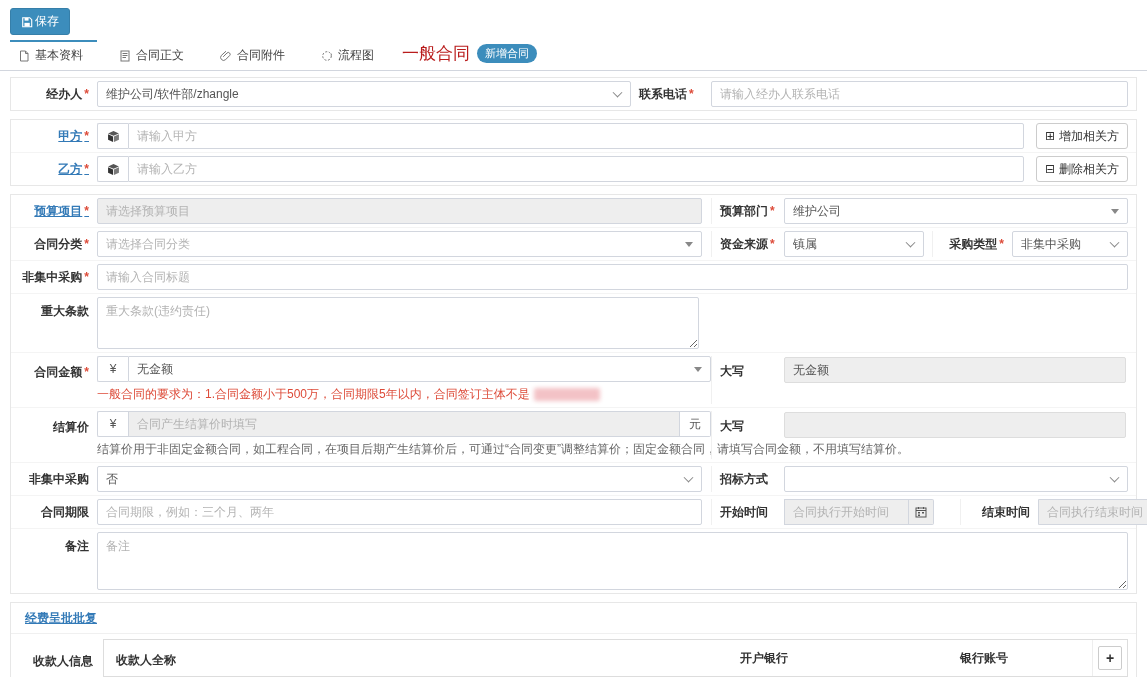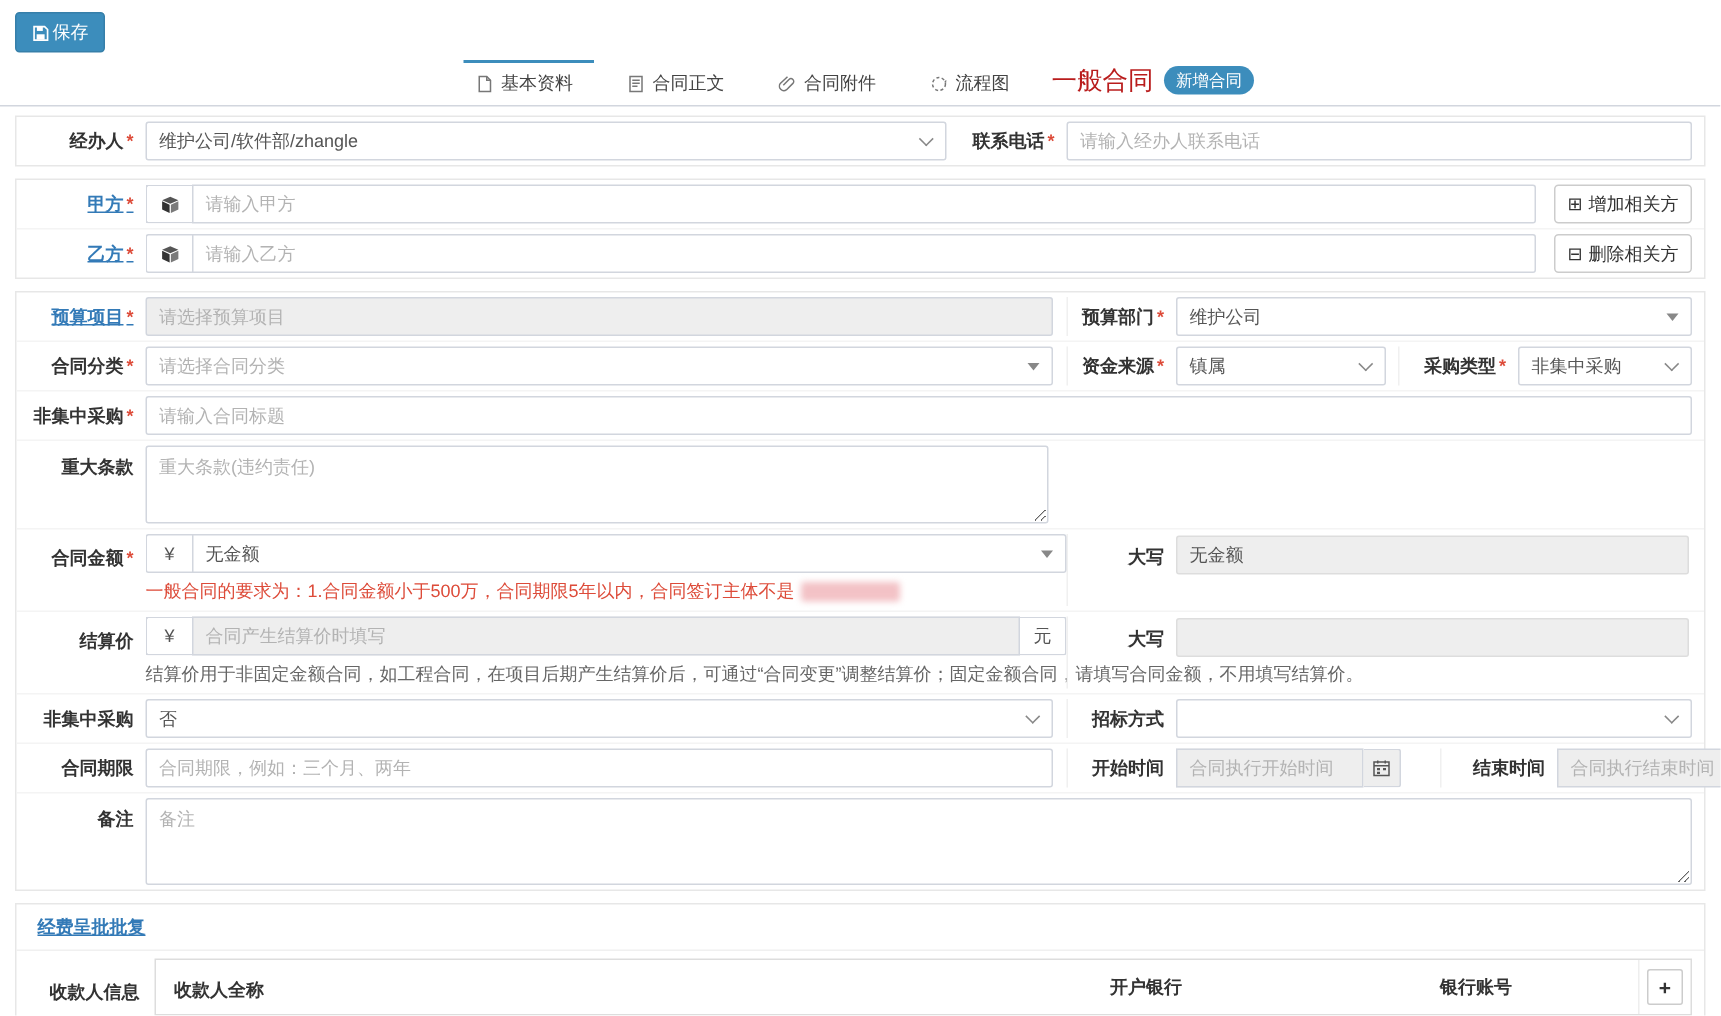--- a/index.html
+++ b/index.html
@@ -1,35 +1,35 @@
 <!DOCTYPE html>
 <html><head>
 <meta charset="utf-8">
 <style>
   html,body{margin:0;padding:0;background:#fff;}
   body{width:1147px;height:677px;overflow:hidden;font-family:"Liberation Sans","DejaVu Sans",sans-serif;font-size:12px;color:#333;}
   .topbar{padding:8px 10px 0 10px;}
   .save-btn{display:inline-flex;align-items:center;gap:2px;background:#3c8dbc;border:1px solid #367fa9;color:#fff;font-size:12px;padding:4px 10px;border-radius:3px;cursor:pointer;font-family:inherit;}
-  .tabbar{display:flex;justify-content:center;align-items:flex-end;border-bottom:1px solid #d2d6de;padding:0 12px 0 10px;margin-top:5px;}
+  .tabbar{display:flex;justify-content:flex-start;align-items:flex-end;border-bottom:1px solid #d2d6de;padding:0 12px 0 10px;margin-top:5px;}
   .tabs{display:flex;}
   .tab{display:flex;align-items:center;gap:5px;padding:5px 14px 6px 8px;color:#444;border-top:2px solid transparent;cursor:pointer;margin-right:14px;}
   .tab.active{border-top-color:#3c8dbc;}
   .ticon{display:inline-flex;align-items:center;}
   .type-area{display:flex;align-items:center;gap:7px;padding-bottom:5px;}
   .type-title{font-size:17px;color:#b91c1c;}
   .badge{background:#3c8dbc;color:#fff;border-radius:10px;padding:2px 8px;font-size:11px;white-space:nowrap;}
   .group{border:1px solid #e7e7e7;margin:6px 10px 8px 10px;background:#fff;}
   .frow{display:flex;align-items:center;padding:3px 8px;border-bottom:1px solid #f4f4f4;box-sizing:border-box;}
   .frow:last-child{border-bottom:none;}
   .frow.top{align-items:flex-start;}
   .flabel{width:70px;min-width:70px;text-align:right;font-weight:bold;color:#333;padding-right:8px;white-space:nowrap;}
   .frow.top .flabel{padding-top:6px;}
   .flabel.link,.rlabel.link{color:#337ab7;text-decoration:underline;}
   .req::after{content:'*';color:#dd4b39;margin-left:2px;font-weight:bold;}
-  .rlabel{text-align:right;font-weight:bold;color:#333;padding:0 8px;white-space:nowrap;box-sizing:border-box;}
+  .rlabel{text-align:left;font-weight:bold;color:#333;padding:0 8px;white-space:nowrap;box-sizing:border-box;}
   .lsec{display:flex;align-items:center;width:692px;min-width:692px;}
   .lsec.col{flex-direction:column;align-items:flex-start;}
   .fieldline{display:flex;align-items:center;width:100%;}
   .rsec{display:flex;align-items:center;flex:1;align-self:stretch;border-left:1px solid #f0f0f0;}
   .rsec.top{align-items:flex-start;padding-top:1px;}
   .input{border:1px solid #d2d6de;border-radius:2px;height:26px;padding:0 8px;box-sizing:border-box;color:#555;font-size:12px;font-family:inherit;background:#fff;outline:none;}
   input.input::placeholder,textarea.ta::placeholder{color:#b3b3b3;}
   .dis{background:#eee !important;color:#999;}
   .sel{position:relative;border:1px solid #d2d6de;border-radius:2px;height:26px;display:flex;align-items:center;padding:0 22px 0 8px;background:#fff;color:#555;box-sizing:border-box;cursor:pointer;overflow:hidden;white-space:nowrap;}
   .chev{position:absolute;right:9px;top:50%;width:6px;height:6px;border-right:1.5px solid #888;border-bottom:1.5px solid #888;transform:translateY(-70%) rotate(45deg);}

